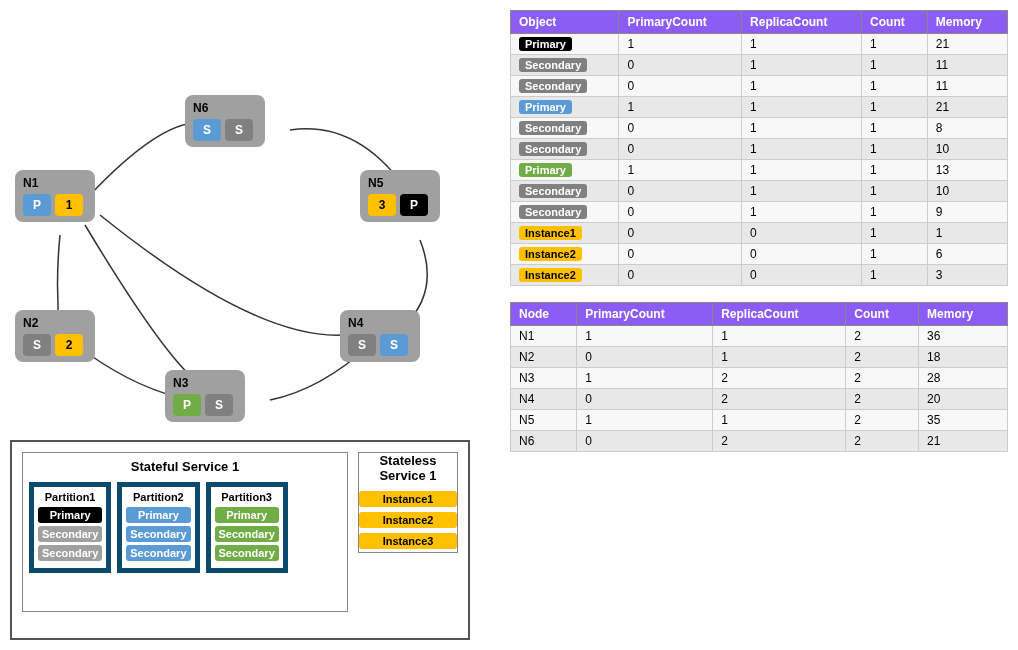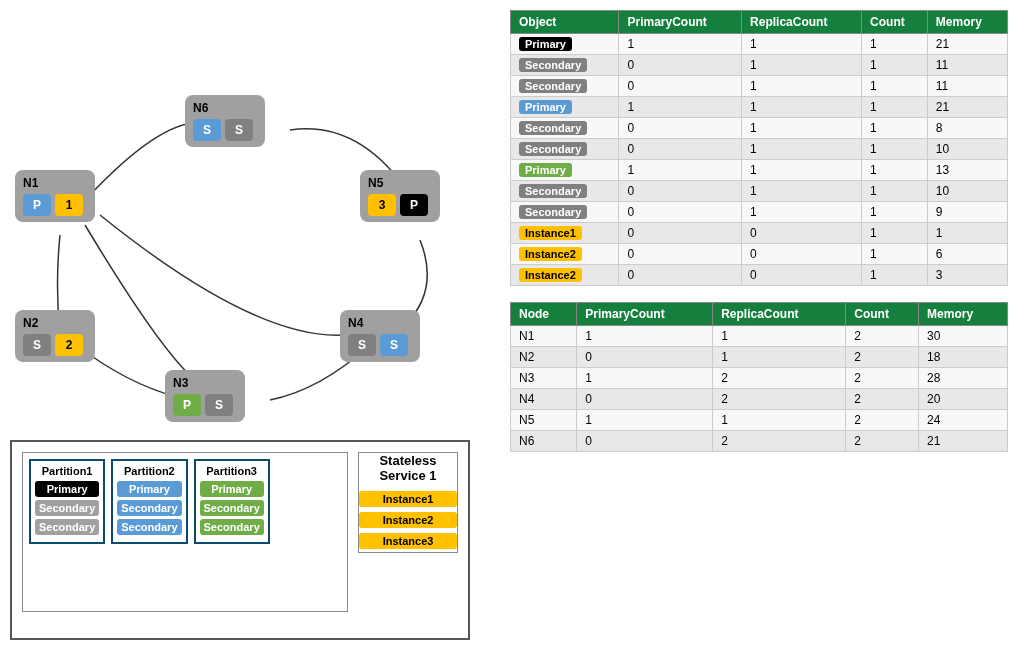--- a/index.html
+++ b/index.html
@@ -95,21 +95,21 @@
       font-weight: bold;
       margin-bottom: 8px;
     }
     .legend-partitions {
       display: flex;
       flex-direction: row;
       gap: 6px;
       align-items: flex-start;
     }
     .legend-partition {
-      border: 2px solid #0c4a6e;
+      border: 5px solid #0c4a6e;
       padding: 4px;
       min-width: 70px;
     }
     .legend-partition-title {
       font-size: 11px;
       font-weight: bold;
       margin-bottom: 4px;
       text-align: center;
     }
     .legend-item {
@@ -142,21 +142,21 @@
       padding: 10px;
     }
 
     table.data-table {
       border-collapse: collapse;
       width: 100%;
       margin-bottom: 16px;
       font-size: 12px;
     }
     table.data-table th {
-      background: #15803d;
+      background: #8b5cf6;
       color: #fff;
       padding: 4px 8px;
       text-align: left;
       border: 1px solid #888;
     }
     table.data-table td {
       padding: 3px 8px;
       border: 1px solid #ccc;
     }
     table.data-table tr:nth-child(even) td {
@@ -248,20 +248,21 @@
     <div class="node-chips">
       <div class="chip chip-blue">S</div>
       <div class="chip chip-gray">S</div>
     </div>
   </div>
 </div>
 
 <div id="legend-box">
 
   <div class="legend-section">
+    <div class="legend-title">Stateful Service 1</div>
     <div class="legend-partitions">
 
       <div class="legend-partition">
         <div class="legend-partition-title">Partition1</div>
         <div class="legend-item li-black">Primary</div>
         <div class="legend-item li-gray">Secondary</div>
         <div class="legend-item li-gray">Secondary</div>
       </div>
 
       <div class="legend-partition">
@@ -422,21 +423,21 @@
         <th>Count</th>
         <th>Memory</th>
       </tr>
     </thead>
     <tbody id="node-table-body">
     <tr>
       <td>N1</td>
       <td>1</td>
       <td>1</td>
       <td>2</td>
-      <td>30</td>
+      <td>36</td>
     </tr>
         <tr>
       <td>N2</td>
       <td>0</td>
       <td>1</td>
       <td>2</td>
       <td>18</td>
     </tr>
         <tr>
       <td>N3</td>
@@ -450,21 +451,21 @@
       <td>0</td>
       <td>2</td>
       <td>2</td>
       <td>20</td>
     </tr>
         <tr>
       <td>N5</td>
       <td>1</td>
       <td>1</td>
       <td>2</td>
-      <td>24</td>
+      <td>35</td>
     </tr>
         <tr>
       <td>N6</td>
       <td>0</td>
       <td>2</td>
       <td>2</td>
       <td>21</td>
     </tr>
       </tbody>
   </table>

